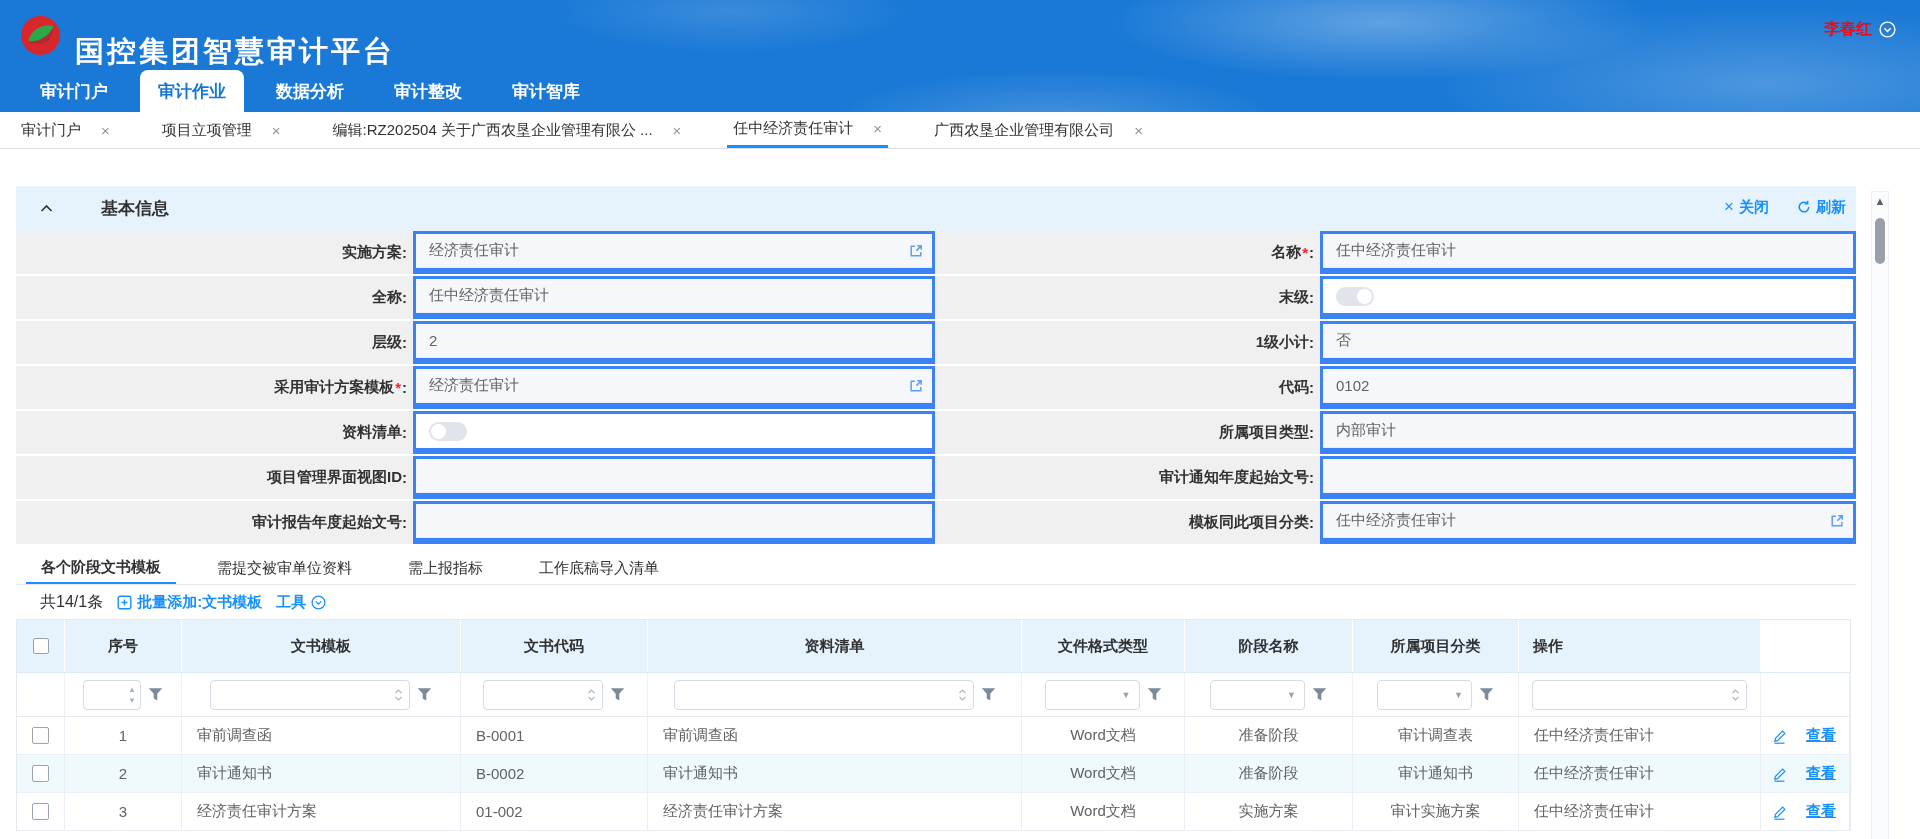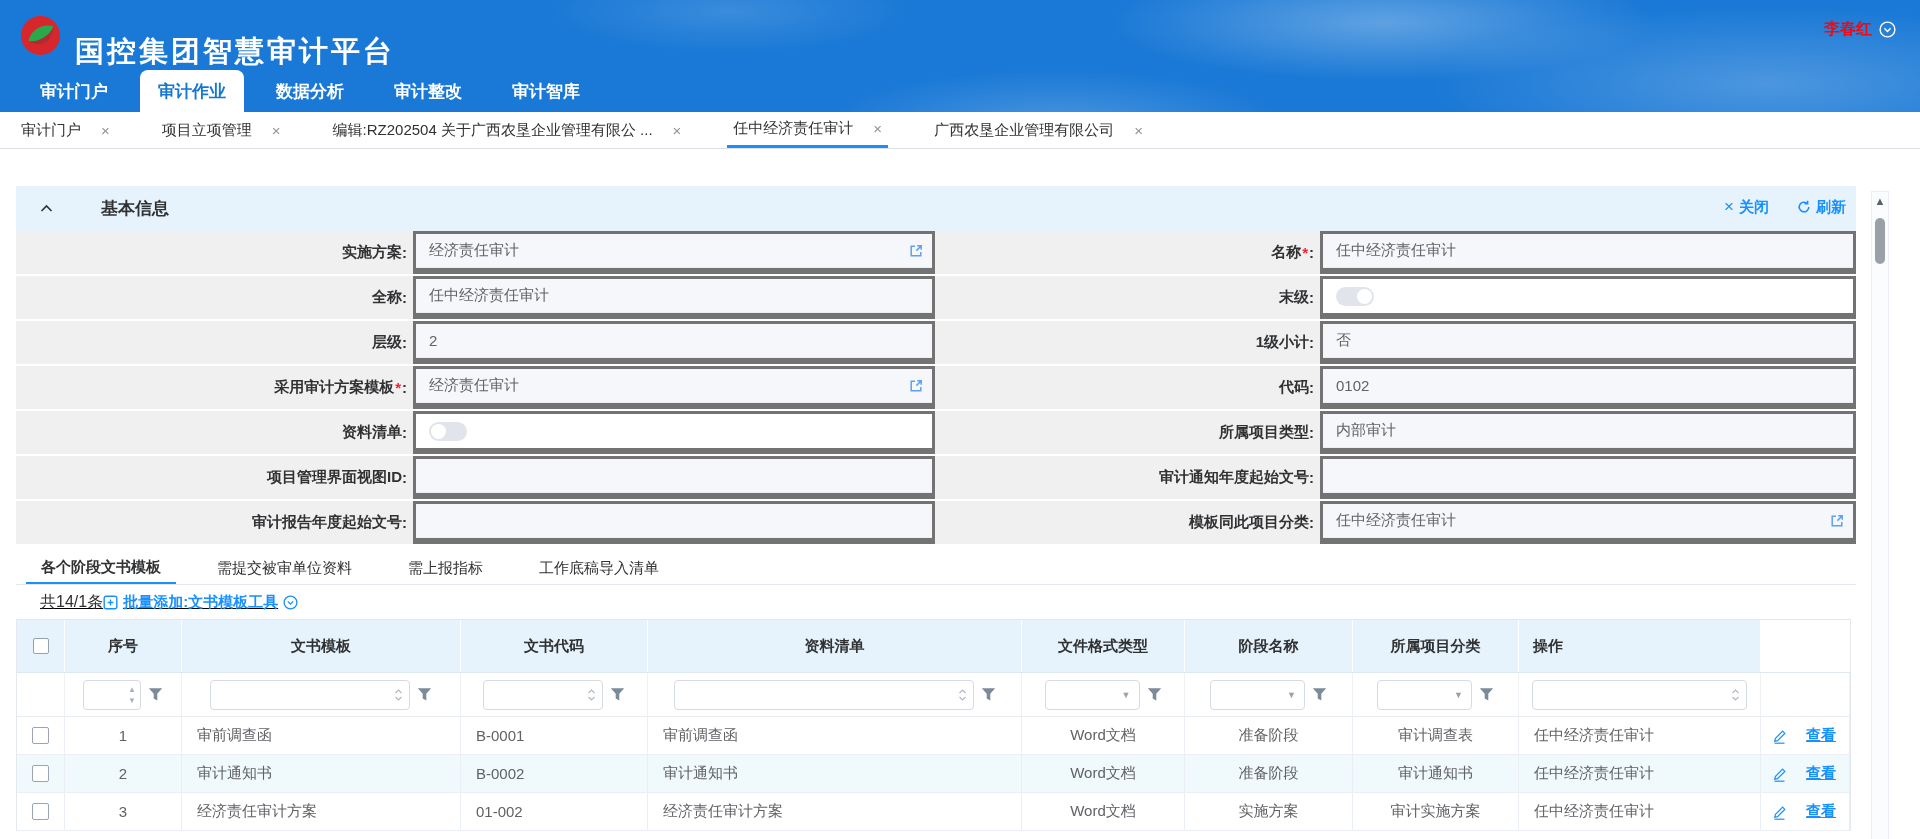--- a/index.html
+++ b/index.html
@@ -53,37 +53,37 @@
   
   .panel{ margin:37px 64px 0 16px; }
   .panel-header{ height:45px; background:#e6f3fc; display:flex; align-items:center;
                  gap:20px; padding-left:24px; }
   .panel-title{ font-size:17px; font-weight:bold; color:#303133;margin-left:28px; }
   .form-grid{ display:grid; grid-template-columns:397px 522px 385px 536px; }
   .f-label{ background:#f0f0f1; height:45px; display:flex; align-items:center;
             justify-content:flex-end; padding-right:6px; border-bottom:2px solid #fff;
             font-size:15px; font-weight:bold; color:#303133; white-space:nowrap; }
   .star{ color:#f5222d; margin:0 1px; }
-  .f-value{ background:#737373; height:45px; padding:3px 3px 6px 3px; border-bottom:2px solid #fff; }
+  .f-value{ background:#3b82f6; height:45px; padding:3px 3px 6px 3px; border-bottom:2px solid #fff; }
   .field{ position:relative; height:100%; background:#f6f7fa; display:flex; align-items:center;
           padding:0 13px; font-size:15px; color:#606266; border-bottom:1px solid #eceef2; }
   .f-value.plain .field{ background:#fff; border-bottom:none; }
   .link-ico{ position:absolute; right:8px; top:50%; transform:translateY(-50%); cursor:pointer; }
   .toggle{ width:38px; height:19px; border-radius:10px; background:#e1e4ea; position:relative; cursor:pointer; }
   .toggle .knob{ position:absolute; top:2px; width:15px; height:15px; border-radius:50%; background:#fff; }
   .toggle.off .knob{ left:2px; } .toggle.on .knob{ right:2px; }
 
   
   .detail-tabs{ display:flex; margin:6px 64px 0 16px; height:33px;
                 border-bottom:1px solid #e4e7ed; padding-left:10px; }
   .d-tab{ display:flex; align-items:center; padding:0 15px; margin-right:26px;
           font-size:15px; color:#303133; cursor:pointer; }
   .d-tab.active{ border-bottom:2px solid #1890ff; font-weight:bold; }
-  .table-toolbar{ display:flex; align-items:center; gap:0; height:34px;
-                  margin:0 64px 0 16px; padding-left:24px;text-decoration:underline; }
+  .table-toolbar{ display:flex; align-items:center; gap:14px; height:34px;
+                  margin:0 64px 0 16px; padding-left:24px; }
   .tb-count{ font-size:16px; color:#303133; }
   .tb-link{ display:flex; align-items:center; gap:5px; color:#1890ff;
             font-size:15px; font-weight:bold; cursor:pointer; }
 
   
   .doc-table{ width:1835px; margin-left:16px; border:1px solid #e3e9ef; border-bottom:none; }
   .tgrid{ display:grid; grid-template-columns:48px 117px 279px 187px 374px 163px 168px 166px 242px 1fr; }
   .th{ background:#e6f3fc; height:52px; display:flex; align-items:center; justify-content:center;
        font-size:15px; font-weight:bold; color:#303133; border-right:1px solid #fff; }
   .th.left{ justify-content:flex-start; padding-left:14px; }

